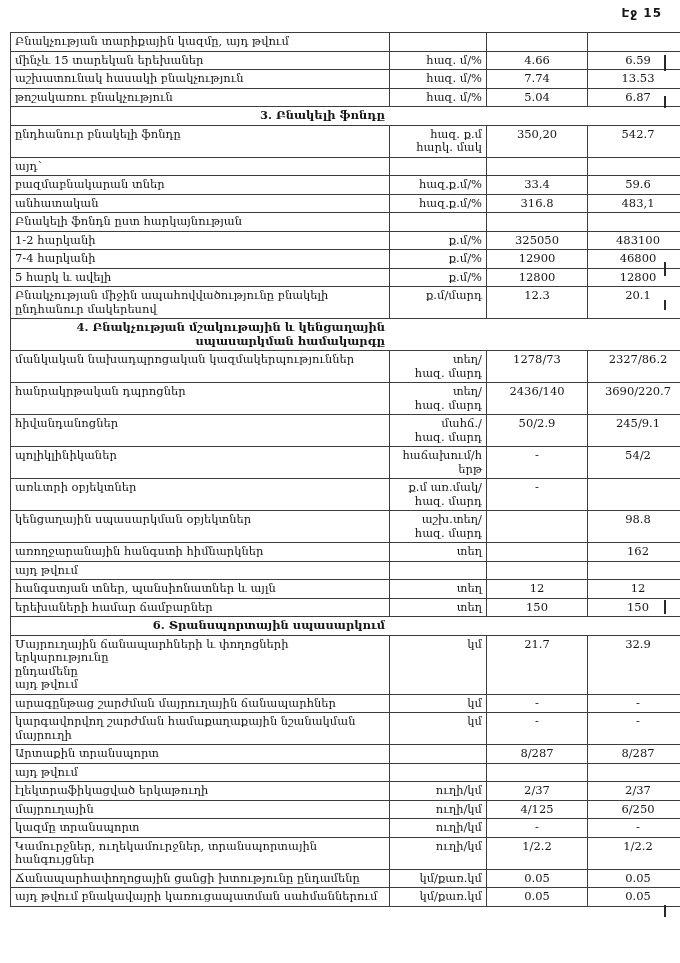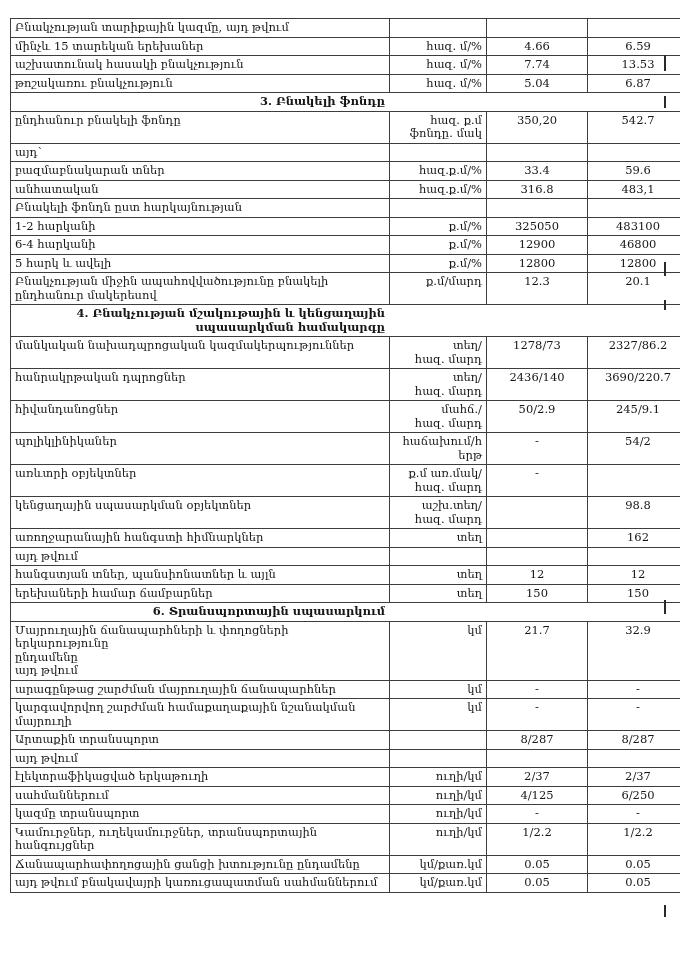--- a/index.html
+++ b/index.html
@@ -32,20 +32,21 @@
   .section-label { width:370px; text-align:right; white-space:pre-line; }
   
   .tick {
     position:absolute; width:2px; background:#2a2a2a; left:664px;
   }
 </style>
 </head>
 <body>
 
 <div class="page">
+  <div class="corner">Էջ 15</div>
 
   <table class="stats">
     <tbody>
         <tr>
           <td class="c-label">Բնակչության տարիքային կազմը, այդ թվում</td>
           <td class="c-unit"></td>
           <td class="c-val"></td>
           <td class="c-val"></td>
         </tr>
         <tr>
@@ -67,21 +68,21 @@
           <td class="c-val">6.87</td>
         </tr>
         <tr>
           <td colspan="4" class="section-cell">
             <div class="section-label">3. Բնակելի ֆոնդը</div>
           </td>
         </tr>
         <tr>
           <td class="c-label">ընդհանուր բնակելի ֆոնդը</td>
           <td class="c-unit">հազ. ք.մ
-ֆոնդը. մակ</td>
+հարկ. մակ</td>
           <td class="c-val">350,20</td>
           <td class="c-val">542.7</td>
         </tr>
         <tr>
           <td class="c-label">այդ՝</td>
           <td class="c-unit"></td>
           <td class="c-val"></td>
           <td class="c-val"></td>
         </tr>
         <tr>
@@ -102,21 +103,21 @@
           <td class="c-val"></td>
           <td class="c-val"></td>
         </tr>
         <tr>
           <td class="c-label">1-2 հարկանի</td>
           <td class="c-unit">ք.մ/%</td>
           <td class="c-val">325050</td>
           <td class="c-val">483100</td>
         </tr>
         <tr>
-          <td class="c-label">6-4 հարկանի</td>
+          <td class="c-label">7-4 հարկանի</td>
           <td class="c-unit">ք.մ/%</td>
           <td class="c-val">12900</td>
           <td class="c-val">46800</td>
         </tr>
         <tr>
           <td class="c-label">5 հարկ և ավելի</td>
           <td class="c-unit">ք.մ/%</td>
           <td class="c-val">12800</td>
           <td class="c-val">12800</td>
         </tr>
@@ -236,21 +237,21 @@
           <td class="c-val"></td>
           <td class="c-val"></td>
         </tr>
         <tr>
           <td class="c-label">էլեկտրաֆիկացված երկաթուղի</td>
           <td class="c-unit">ուղի/կմ</td>
           <td class="c-val">2/37</td>
           <td class="c-val">2/37</td>
         </tr>
         <tr>
-          <td class="c-label">սահմաններում</td>
+          <td class="c-label">մայրուղային</td>
           <td class="c-unit">ուղի/կմ</td>
           <td class="c-val">4/125</td>
           <td class="c-val">6/250</td>
         </tr>
         <tr>
           <td class="c-label">կազմը տրանսպորտ</td>
           <td class="c-unit">ուղի/կմ</td>
           <td class="c-val">-</td>
           <td class="c-val">-</td>
         </tr>

